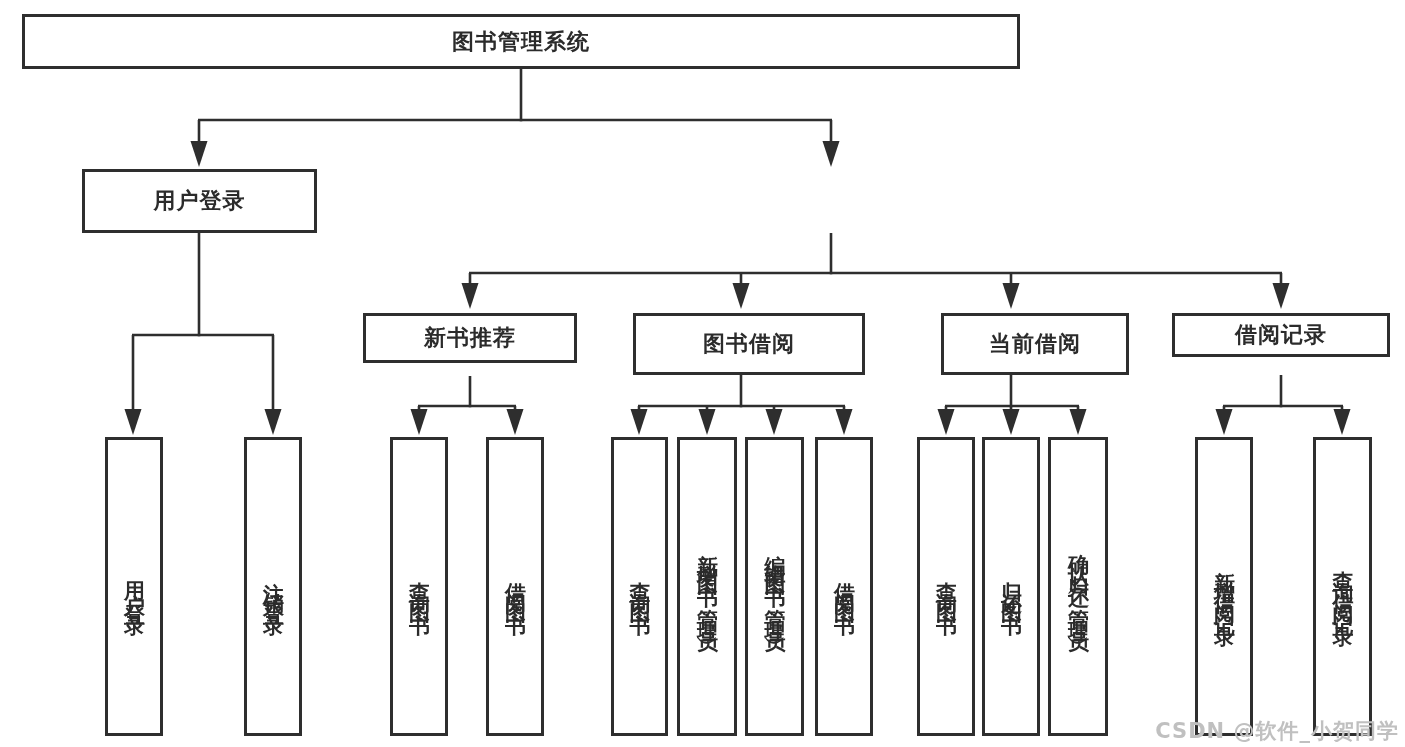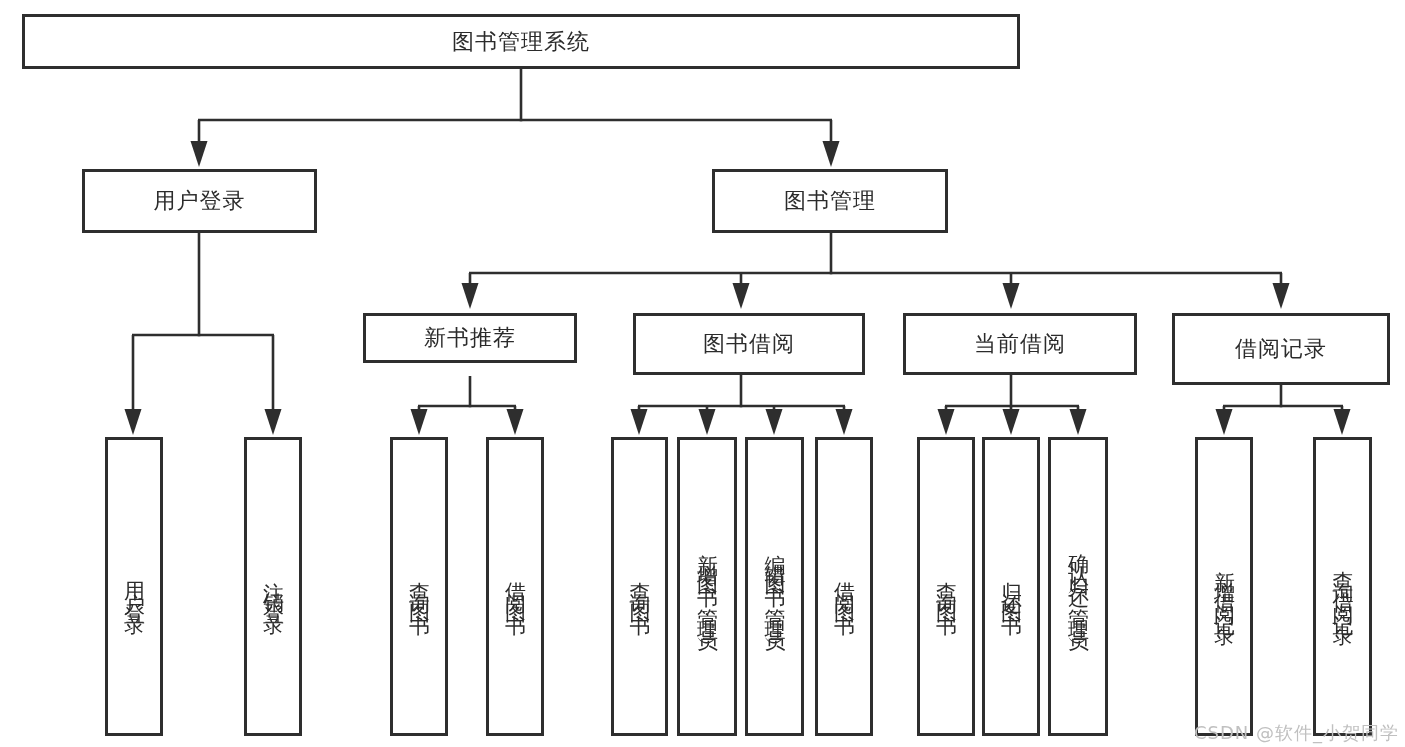--- a/index.html
+++ b/index.html
@@ -2,20 +2,21 @@
 <html lang="zh" style="--line: #2e2e2e; --ink: #2b2b2b; --wm: #c0c0c0;"><head>
 <meta charset="utf-8">
 <style>
   html,body{margin:0;padding:0;background:#ffffff;}
   body{font-family:"DejaVu Sans",sans-serif;}
   .canvas{
     position:relative;
     width:1405px;height:747px;
     background:#ffffff;
     overflow:hidden;
+    font-weight:bold;
   }
   .connectors{position:absolute;left:0;top:0;z-index:1;}
   .box{
     position:absolute;
     box-sizing:border-box;
     border:3px solid var(--line,#2e2e2e);
     background:#ffffff;
     display:grid;
     place-items:center;
     color:var(--ink,#2b2b2b);
@@ -31,21 +32,21 @@
     writing-mode:vertical-rl;
     font-size:21px;
     line-height:1;
     letter-spacing:11px;
     white-space:nowrap;
   }
   .watermark{
     position:absolute;
     right:6px;
     bottom:2px;
-    font-size:18px;
+    font-size:21px;
     color:var(--wm,#c0c0c0);
     z-index:3;
     white-space:nowrap;
     letter-spacing:1px;
   }
 </style>
 </head>
 <body>
 
 <div class="canvas">
@@ -105,34 +106,31 @@
       <polygon points="1342,435 1333.5,409 1350.5,409" fill="#2e2e2e"></polygon>
     </svg>
 
   <div class="box hbox" style="left:22px;top:14px;width:998px;height:55px">
     <span>图书管理系统</span>
   </div>
 
   <div class="box hbox" style="left:82px;top:169px;width:235px;height:64px">
     <span>用户登录</span>
   </div>
-  <div class="box hbox" style="left:712px;top:169px;width:236px;height:64px">
-    <span>图书管理</span>
-  </div>
 
   <div class="box hbox" style="left:363px;top:313px;width:214px;height:50px">
     <span>新书推荐</span>
   </div>
   <div class="box hbox" style="left:633px;top:313px;width:232px;height:62px">
     <span>图书借阅</span>
   </div>
-  <div class="box hbox" style="left:903px;top:313px;width:234px;height:62px">
+  <div class="box hbox" style="left:941px;top:313px;width:188px;height:62px">
     <span>当前借阅</span>
   </div>
-  <div class="box hbox" style="left:1172px;top:313px;width:218px;height:72px">
+  <div class="box hbox" style="left:1172px;top:313px;width:218px;height:44px">
     <span>借阅记录</span>
   </div>
 
   <div class="box vbox" style="left:105px;top:437px;width:58px;height:299px">
     <span>用户登录</span>
   </div>
   <div class="box vbox" style="left:244px;top:437px;width:58px;height:299px">
     <span>注销登录</span>
   </div>
 

